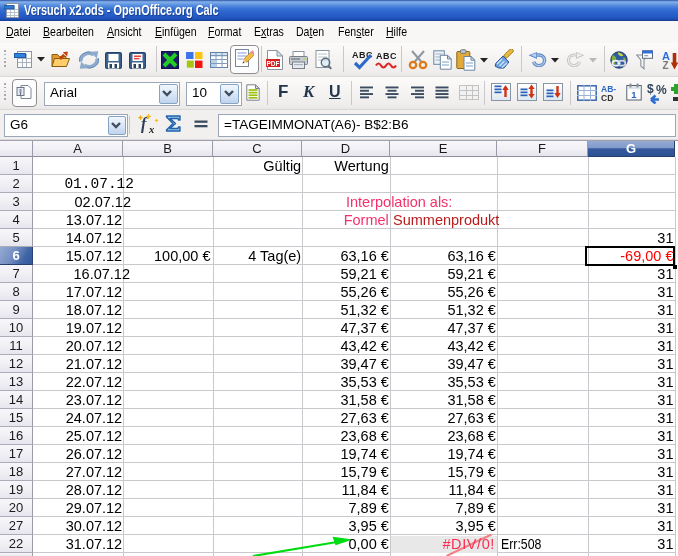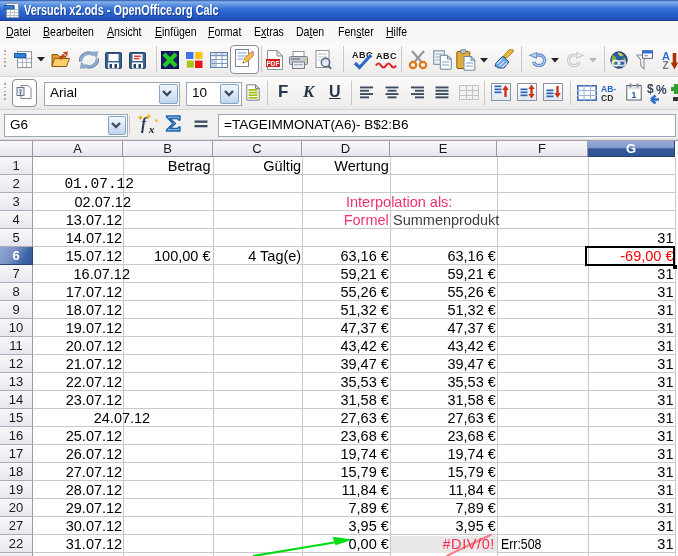--- a/index.html
+++ b/index.html
@@ -477,37 +477,36 @@
 <div class="vline" style="left:390px"></div>
 <div class="vline" style="left:497px"></div>
 <div class="vline" style="left:588px"></div>
 <div class="vline" style="left:675px"></div>
 <div class="a" style="left:391px;top:535.5px;width:106px;height:17px;background:#e9e8e8"></div>
 <svg class="a" style="left:0;top:0;pointer-events:none" width="678" height="556" viewBox="0 0 678 556">
  <line x1="253" y1="556" x2="337" y2="542" stroke="#00dc14" stroke-width="2.2"></line>
  <polygon points="353,539.5 332.5,536.8 335.5,545.2" fill="#00dc14"></polygon>
  <line x1="446.5" y1="556" x2="491.5" y2="534.5" stroke="#f28086" stroke-width="2"></line>
 </svg>
-<div class="t" style="left:123px;top:157px;width:87.5px;">Betrag</div>
 <div class="t" style="left:213px;top:157px;width:88.2px;">Gültig</div>
 <div class="t" style="left:302px;top:157px;width:86.8px;">Wertung</div>
 <div class="t" style="left:33px;top:175px;width:101px;font-family:Liberation Mono, monospace;">01.07.12</div>
 <div class="t" style="left:33px;top:193px;width:98px;">02.07.12</div>
 <div class="t" style="left:33px;top:211px;width:89.2px;">13.07.12</div>
 <div class="t" style="left:33px;top:229px;width:89.2px;">14.07.12</div>
 <div class="t" style="left:33px;top:247px;width:89.2px;">15.07.12</div>
 <div class="t" style="left:33px;top:265px;width:97px;">16.07.12</div>
 <div class="t" style="left:33px;top:283px;width:89.2px;">17.07.12</div>
 <div class="t" style="left:33px;top:301px;width:89.2px;">18.07.12</div>
 <div class="t" style="left:33px;top:319px;width:89.2px;">19.07.12</div>
 <div class="t" style="left:33px;top:337px;width:89.2px;">20.07.12</div>
 <div class="t" style="left:33px;top:355px;width:89.2px;">21.07.12</div>
 <div class="t" style="left:33px;top:373px;width:89.2px;">22.07.12</div>
 <div class="t" style="left:33px;top:391px;width:89.2px;">23.07.12</div>
-<div class="t" style="left:33px;top:409px;width:89.2px;padding-left:28px;">24.07.12</div>
+<div class="t" style="left:33px;top:409px;width:89.2px;">24.07.12</div>
 <div class="t" style="left:33px;top:427px;width:89.2px;">25.07.12</div>
 <div class="t" style="left:33px;top:445px;width:89.2px;">26.07.12</div>
 <div class="t" style="left:33px;top:463px;width:89.2px;">27.07.12</div>
 <div class="t" style="left:33px;top:481px;width:89.2px;">28.07.12</div>
 <div class="t" style="left:33px;top:499px;width:89.2px;">29.07.12</div>
 <div class="t" style="left:33px;top:517px;width:89.2px;">30.07.12</div>
 <div class="t" style="left:33px;top:535px;width:89.2px;">31.07.12</div>
 <div class="t" style="left:302px;top:247px;width:86.8px;">63,16&nbsp;€</div>
 <div class="t" style="left:390px;top:247px;width:105.8px;">63,16&nbsp;€</div>
 <div class="t" style="left:302px;top:265px;width:86.8px;">59,21&nbsp;€</div>
@@ -556,17 +555,17 @@
 <div class="t" style="left:588px;top:463px;width:85.5px;">31</div>
 <div class="t" style="left:588px;top:481px;width:85.5px;">31</div>
 <div class="t" style="left:588px;top:499px;width:85.5px;">31</div>
 <div class="t" style="left:588px;top:517px;width:85.5px;">31</div>
 <div class="t" style="left:588px;top:535px;width:85.5px;">31</div>
 <div class="t" style="left:123px;top:247px;width:87.5px;">100,00&nbsp;€</div>
 <div class="t" style="left:213px;top:247px;width:88.2px;">4 Tag(e)</div>
 <div class="t" style="left:588px;top:247px;width:85.5px;color:#f00">-69,00&nbsp;€</div>
 <div class="tl" style="left:346px;top:193px;color:#f5316b">Interpolation als:</div>
 <div class="t" style="left:302px;top:211px;width:86.8px;color:#f5316b">Formel</div>
-<div class="tl" style="left:393px;top:211px;color:#404040">Summenprodukt</div>
+<div class="tl" style="left:393px;top:211px;color:#b91c1c">Summenprodukt</div>
 <div class="t" style="left:390px;top:535px;width:105px;color:#fb2e54;font-weight:normal;letter-spacing:0.6px">#DIV/0!</div>
 <div class="tl" style="left:500.5px;top:535px;transform:scaleX(.85);transform-origin:0 0">Err:508</div>
 <div class="a" style="left:584.5px;top:245.5px;width:90.5px;height:20px;border:2.5px solid #000;box-sizing:border-box"></div>
 <div class="a" style="left:672.5px;top:264.5px;width:4.5px;height:4.5px;background:#000"></div>
 </div>
 </body></html>

